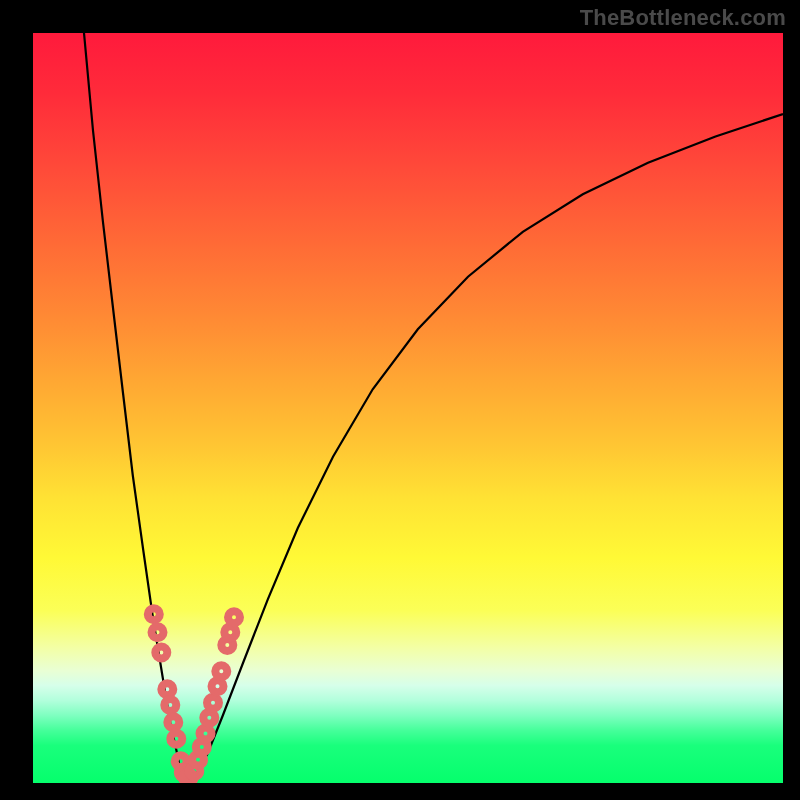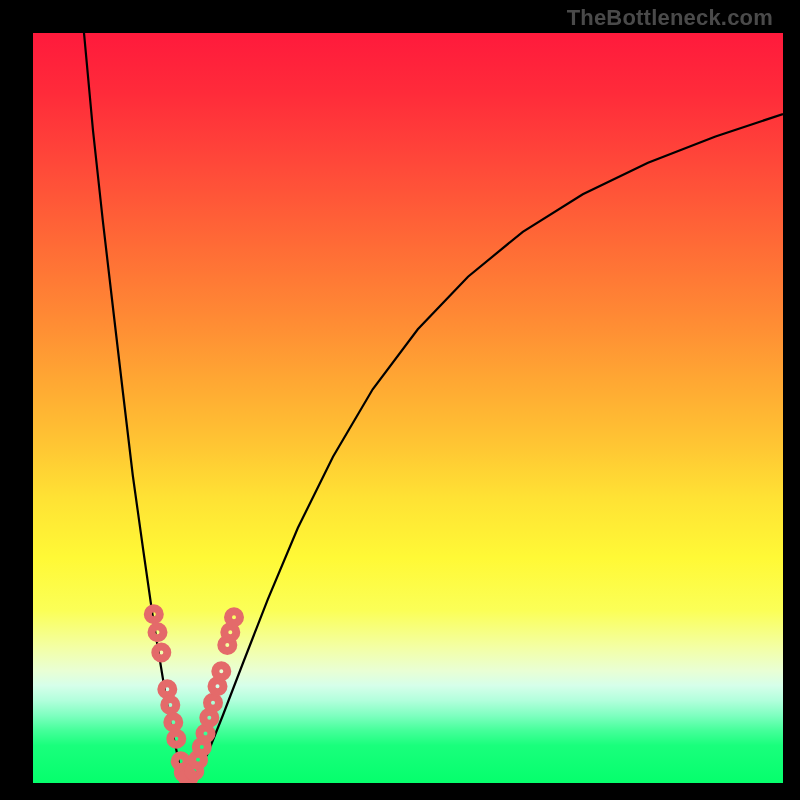--- a/index.html
+++ b/index.html
@@ -42,21 +42,21 @@
       #7effc0 91%,
       #45ff9a 93%,
       #19ff7c 95%,
       #05ff6c 100%
     );
   }
 
   .watermark {
     position: absolute;
     top: 5px;
-    right: 27px;
+    right: 14px;
     color: #4a4a4a;
     font-size: 22px;
     font-weight: 600;
     letter-spacing: .2px;
     user-select: none;
   }
 
   svg.curves {
     position: absolute;
     inset: 0;

